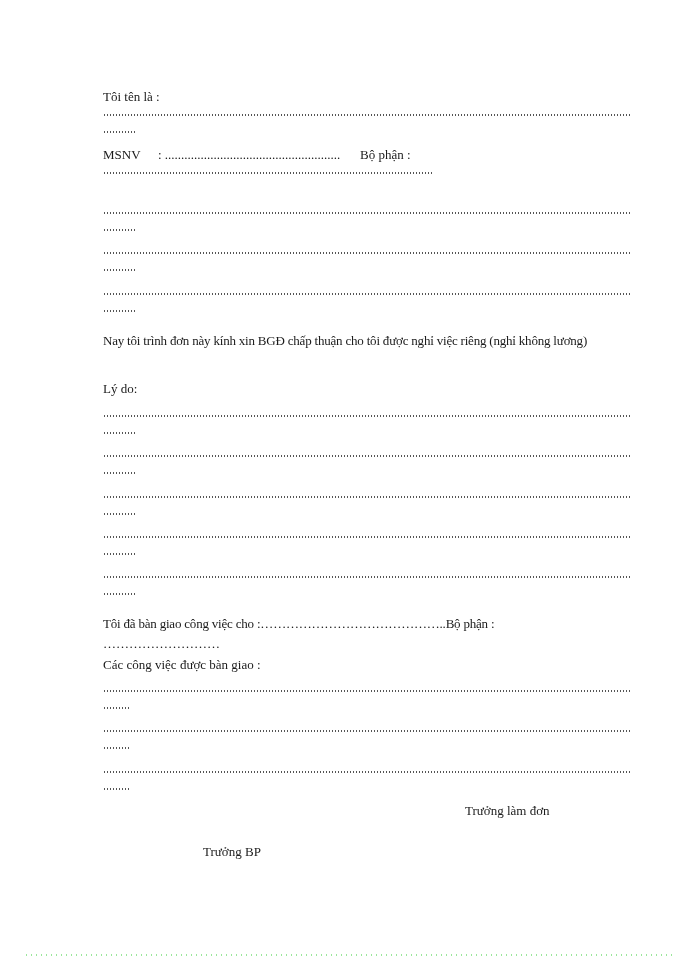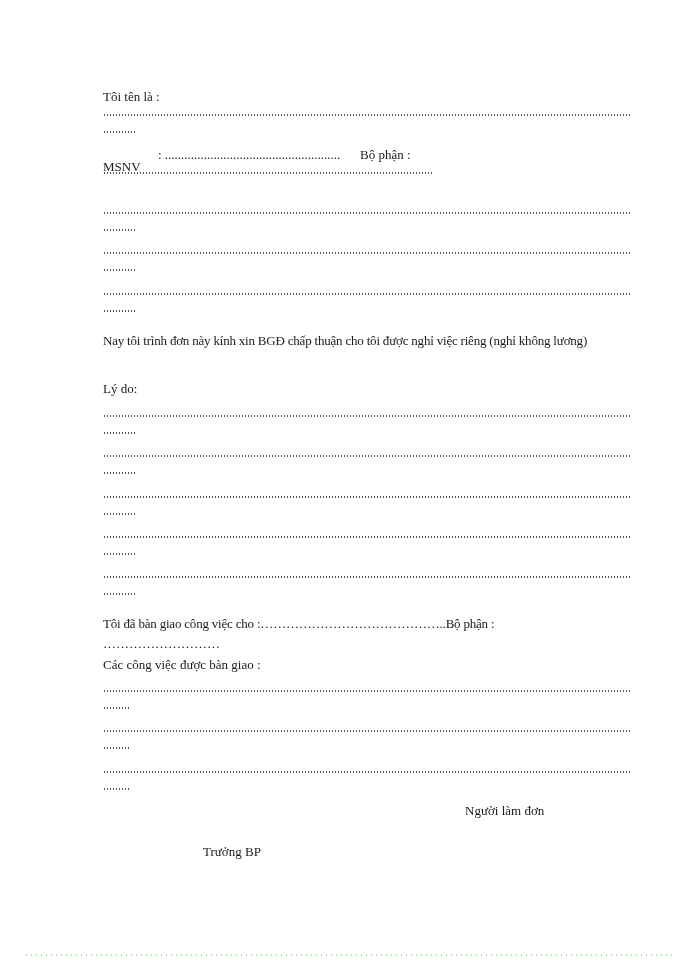--- a/index.html
+++ b/index.html
@@ -31,21 +31,21 @@
   </style>
 </head>
 <body>
 
 <div class="page">
 
   <div class="line" style="top:89px;">Tôi tên là :</div>
   <div class="dots full" style="top:114px;"></div>
   <div class="dots short7" style="top:131px;"></div>
 
-  <div class="line" style="top:159px;text-align:right;">MSNV</div>
+  <div class="line" style="top:147px;text-align:right;">MSNV</div>
   <div class="line" style="top:147px; left:158px;">:  ......................................................</div>
   <div class="line" style="top:147px; left:360px;text-align:right;">Bộ phận :</div>
   <div class="dots medium" style="top:172px;"></div>
 
   <div class="dots full" style="top:212px;"></div>
   <div class="dots short7" style="top:229px;"></div>
   <div class="dots full" style="top:252px;"></div>
   <div class="dots short7" style="top:269px;"></div>
   <div class="dots full" style="top:293px;"></div>
   <div class="dots short7" style="top:310px;"></div>
@@ -69,16 +69,16 @@
   <div class="line" style="top:657px;">Các công việc  được bàn giao  :</div>
 
   <div class="dots full" style="top:690px;"></div>
   <div class="dots short6" style="top:707px;"></div>
   <div class="dots full" style="top:730px;"></div>
   <div class="dots short6" style="top:747px;"></div>
   <div class="dots full" style="top:771px;"></div>
   <div class="dots short6" style="top:788px;"></div>
 
   <div class="sig" style="top:844px; left:203px;">Trưởng BP</div>
-  <div class="sig" style="top:803px; left:465px;">Người làm đơn</div>
+  <div class="sig" style="top:803px; left:465px;">Trưởng làm đơn</div>
 
   <div class="footer-rule"></div>
 </div>
 
 </body></html>

